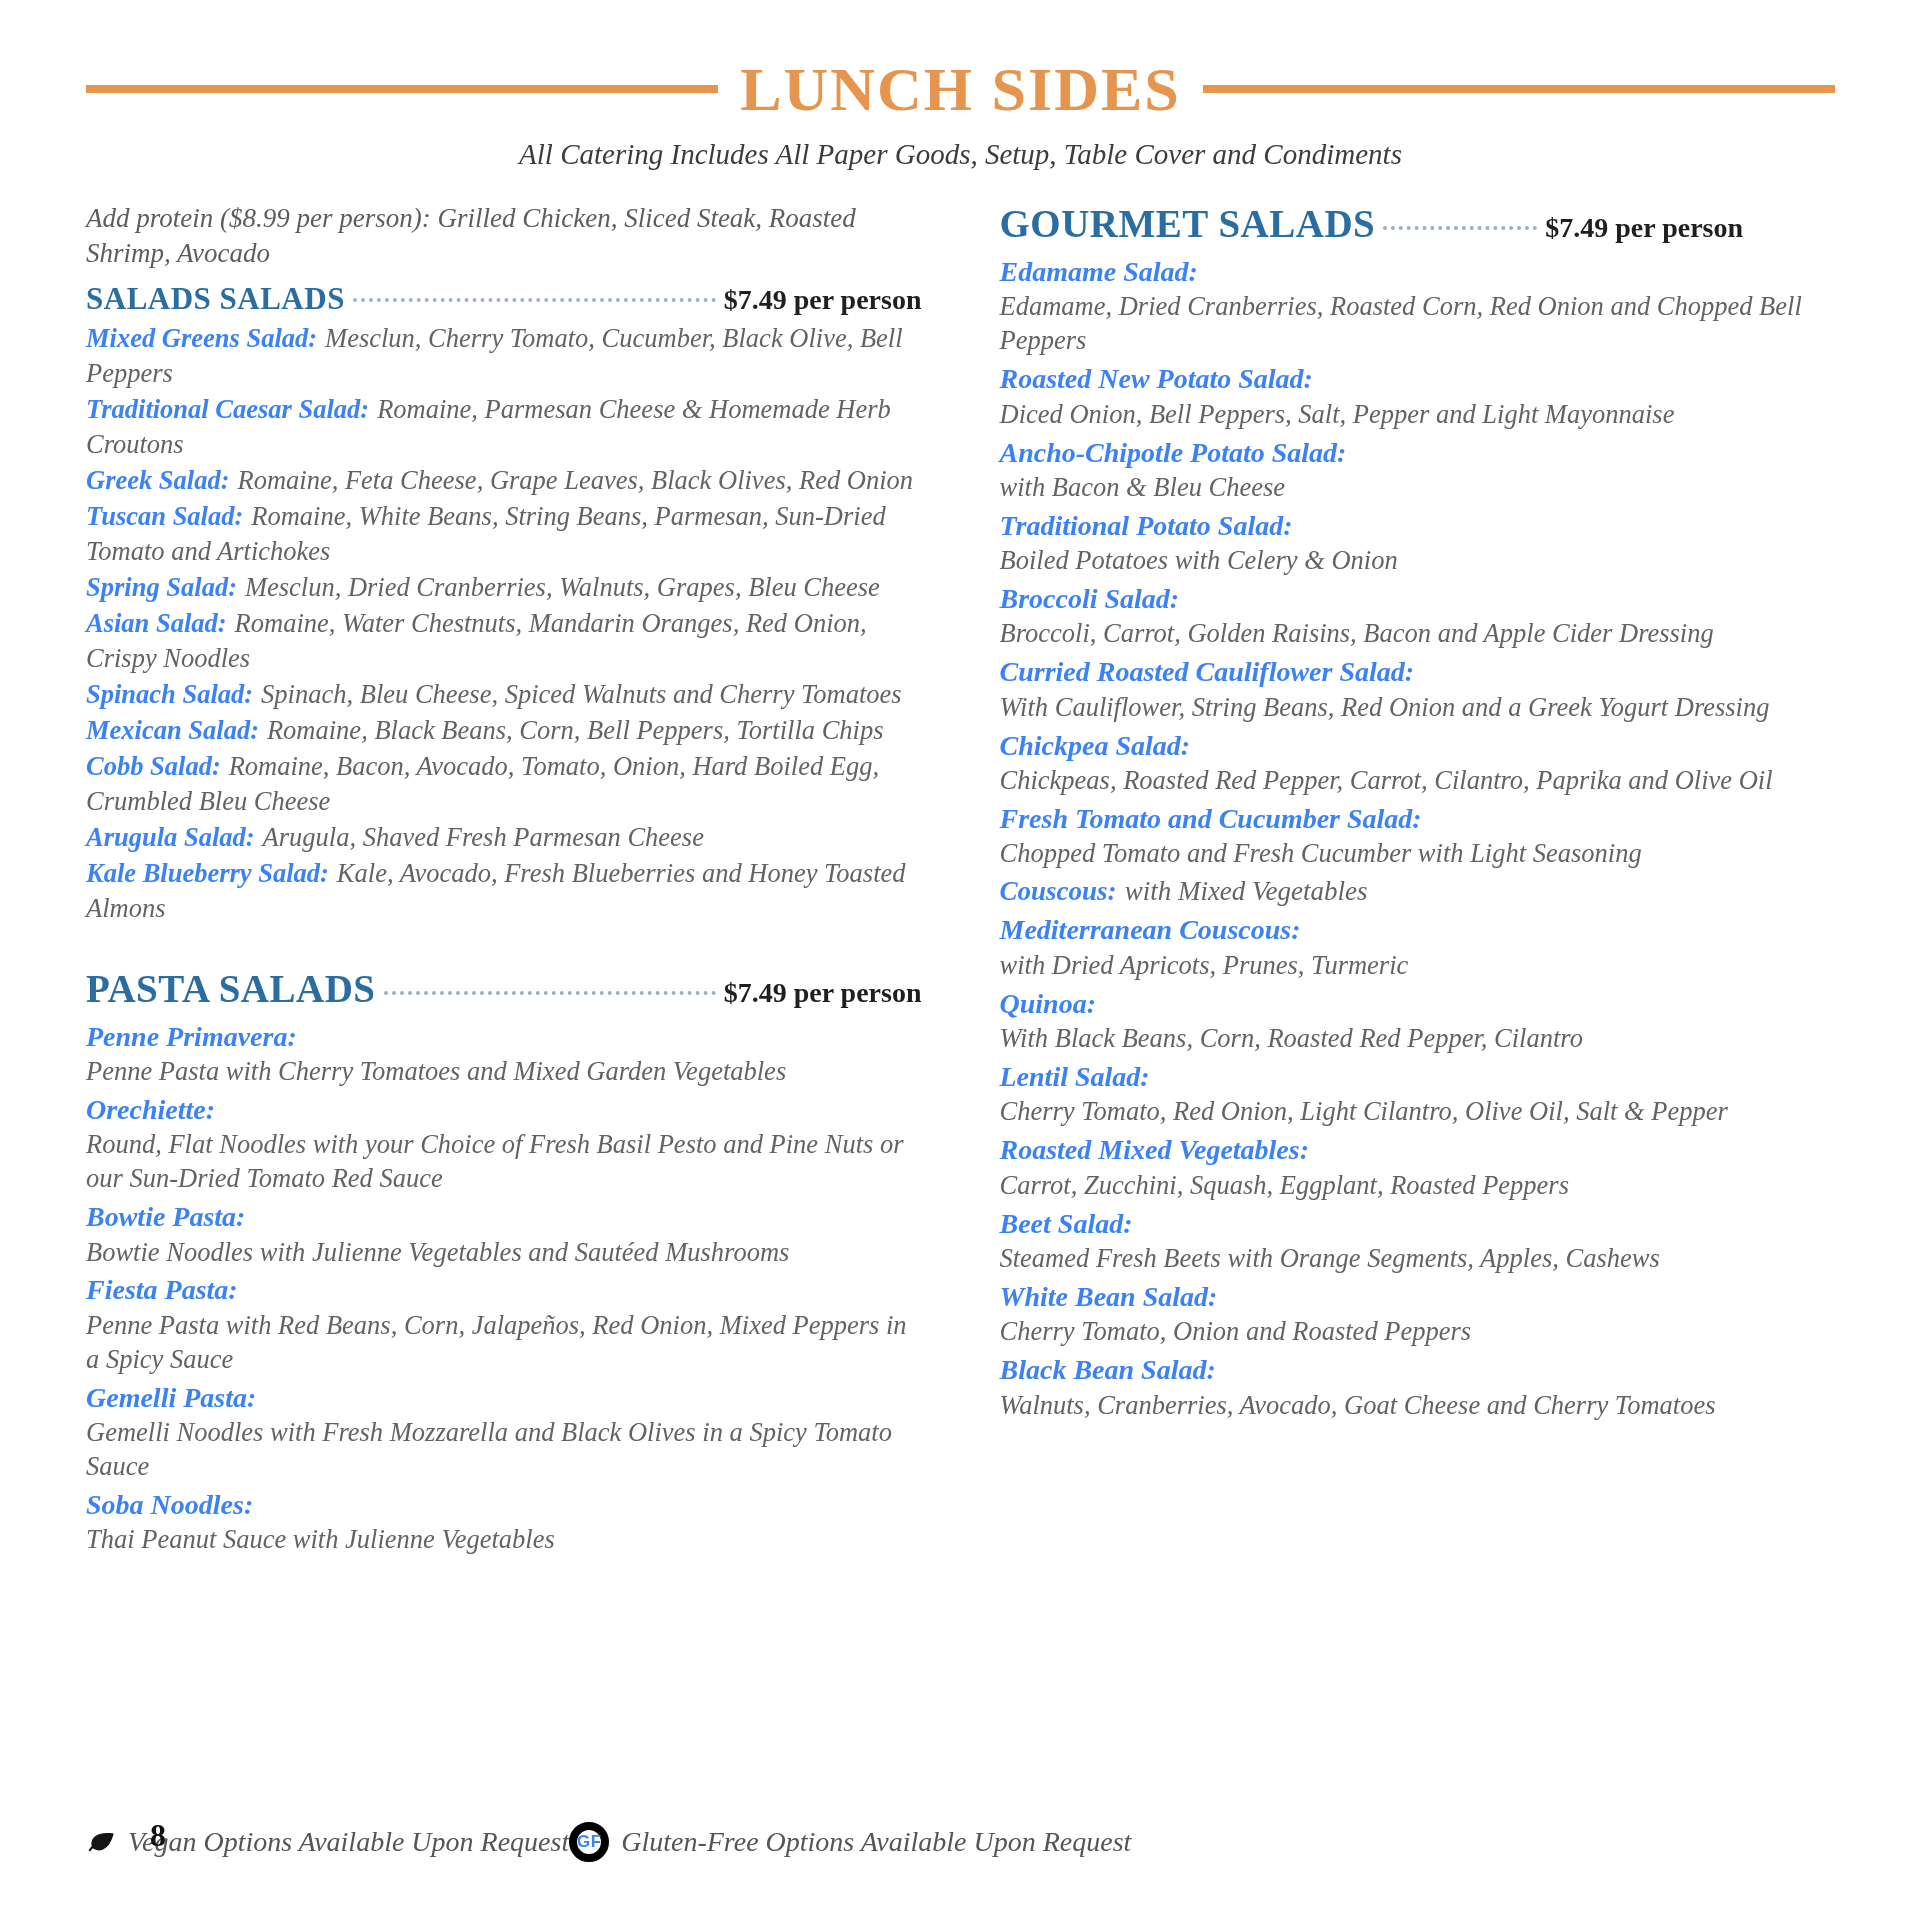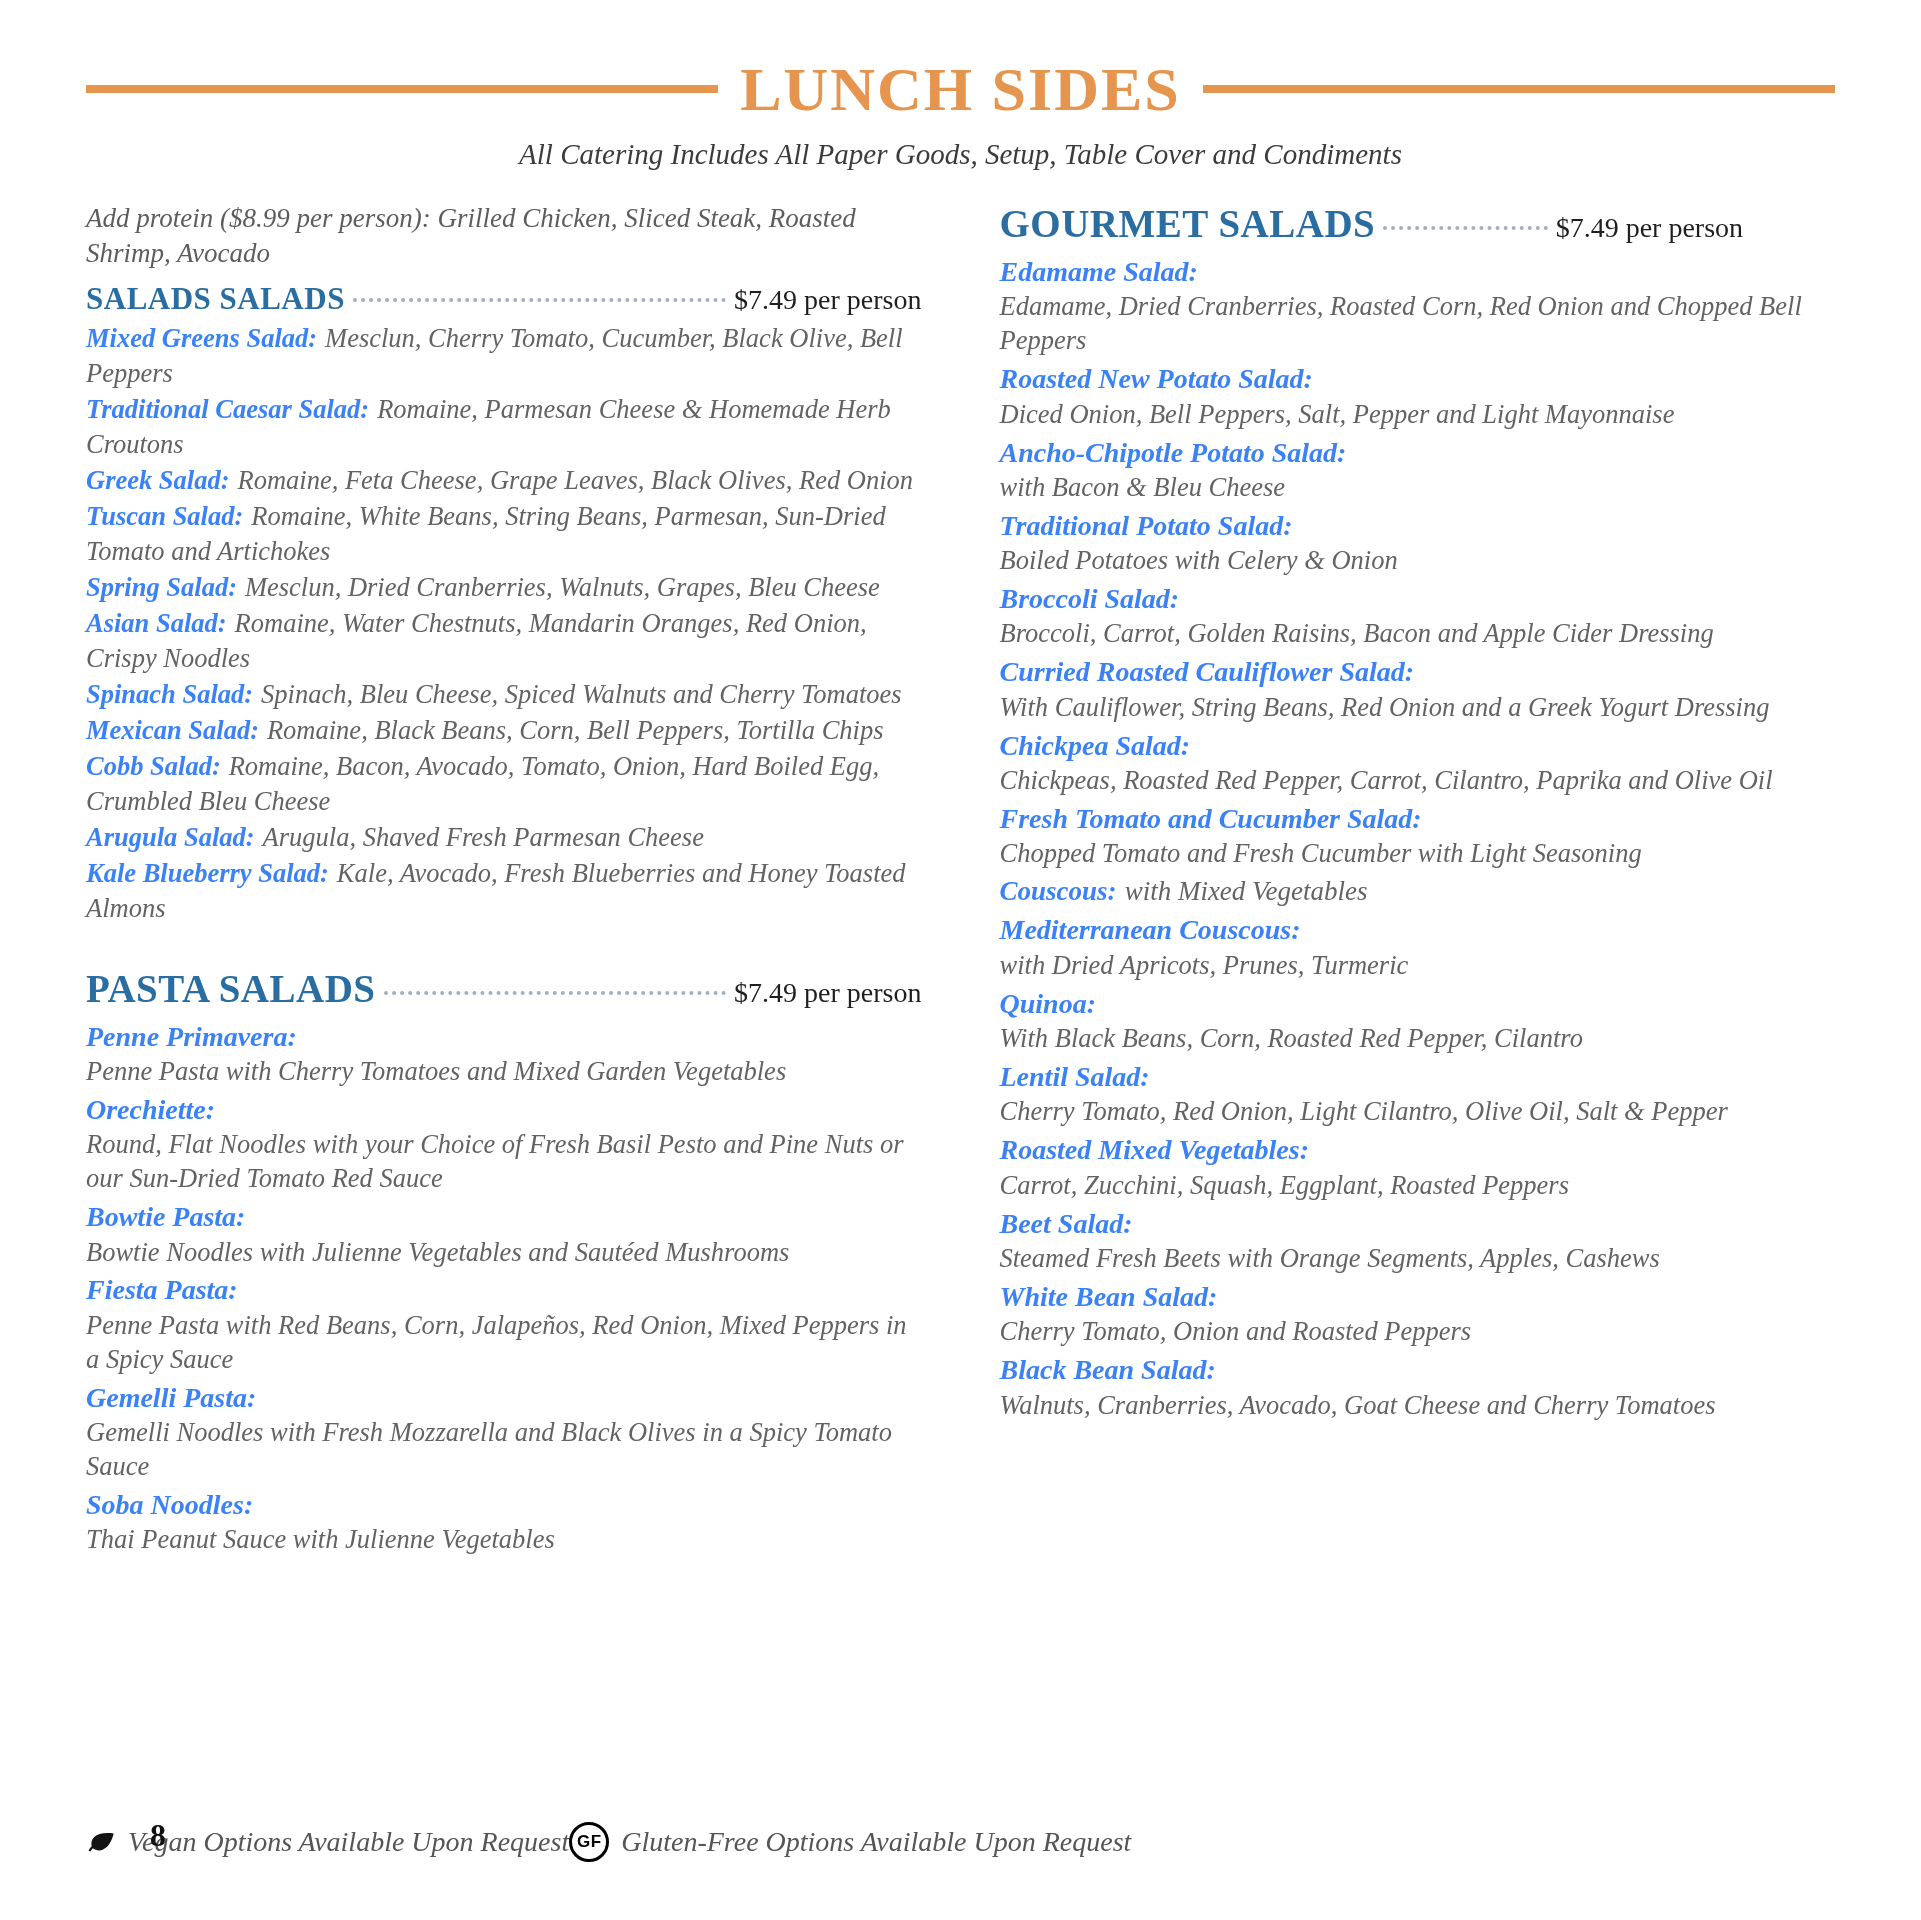--- a/index.html
+++ b/index.html
@@ -37,21 +37,21 @@
     font-style:italic; font-size:27px; line-height:1.3;
     color:#5d5d5d; margin-bottom:10px;
   }
 
   
   .sec-head { display:flex; align-items:baseline; width:100%; }
   .sec-title { font-weight:bold; color:#2A6DA0; white-space:nowrap; letter-spacing:0.5px; }
   .sec-head.sm .sec-title { font-size:31px; }
   .sec-head.lg .sec-title { font-size:39px; }
   .leader { flex:1; border-bottom:4px dotted #9FB0C0; margin:0 8px; transform:translateY(-7px); }
-  .price { font-weight:normal; font-size:28px; color:#1f1f1f; white-space:nowrap; }
+  .price { font-weight:bold; font-size:28px; color:#1f1f1f; white-space:nowrap; }
   .sec-head.narrow { width:89%; }
 
   
   .items { margin-top:4px; }
   .item { font-size:26.5px; line-height:1.32; margin-bottom:1px; }
   .item-name { font-weight:bold; color:#3b82f6;font-style:italic; }
   .item-desc { font-style:italic; color:#636363; }
 
   
   .inline-items .item-name, .inline-items .item-desc,
@@ -74,21 +74,21 @@
     position:absolute; left:64px; bottom:24px;
     font-size:32px; font-weight:bold; color:#111;
   }
   .footer-notes { display:flex; flex-direction:row; align-items:center; row-gap:6px; }
   .note { display:flex; align-items:center; column-gap:12px; }
   .note-text { font-style:italic; font-size:28px; color:#555; }
   .leaf-icon { width:30px; height:30px; transform:rotate(12deg); }
   .leaf-icon path { fill:#141414; }
   .gf-badge {
     width:40px; height:40px; border-radius:50%;
-    border:3px solid #000000; color:#000000;
+    border:8px solid #000000; color:#3b82f6;
     display:inline-flex; align-items:center; justify-content:center;
     font-family:"Liberation Sans","DejaVu Sans",sans-serif;
     font-weight:bold; font-size:17px; letter-spacing:0.5px; flex:none;
   }
 </style>
 </head>
 <body>
 
 <div class="page">
 

